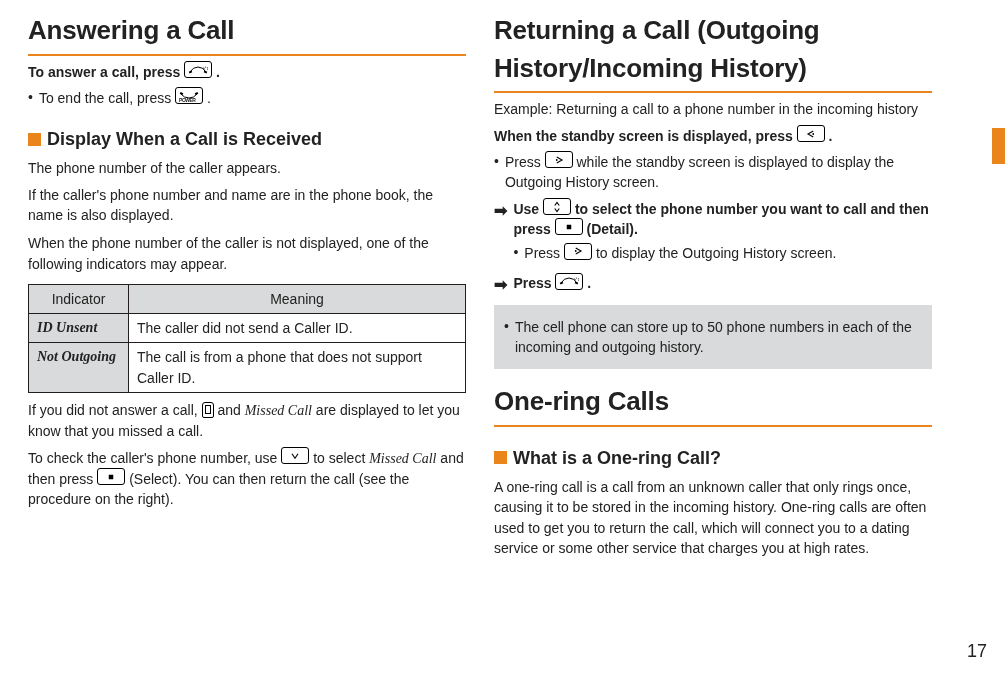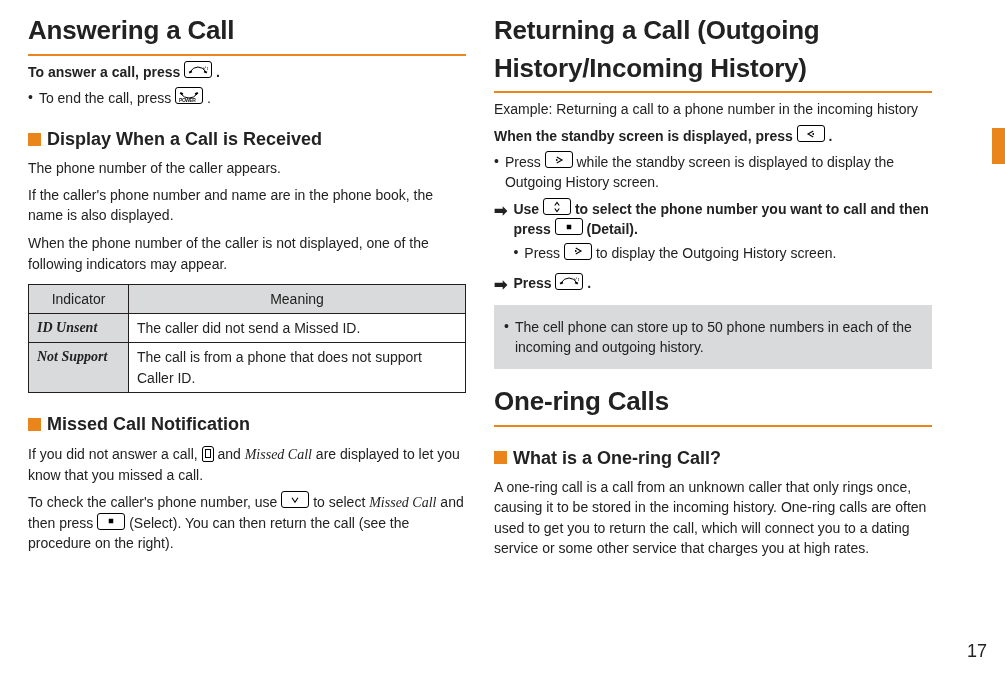--- a/index.html
+++ b/index.html
@@ -184,33 +184,29 @@
     <p style="margin-top:8px">When the phone number of the caller is not displayed, one of the following indicators may appear.</p>
 
     <table class="ind">
       <tbody>
           <tr>
         <th>Indicator</th>
         <th>Meaning</th>
       </tr>
       <tr>
         <td class="first">ID Unsent</td>
-        <td>The caller did not send a Missed ID.</td>
+        <td>The caller did not send a Caller ID.</td>
       </tr>
       <tr>
-        <td class="first">Not Support</td>
+        <td class="first">Not Outgoing</td>
         <td>The call is from a phone that does not support Caller ID.</td>
       </tr>
     </tbody>
       </table>
 
-    <div class="sub-h">
-      <span class="sq"></span>
-      <span>Missed Call Notification</span>
-    </div>
     <p>
       <span>If you did not answer a call, </span>
       <span class="small-icon"></span>
       <span> and </span>
       <span class="serif-it">Missed Call</span>
       <span> are displayed to let you know that you missed a call.</span>
     </p>
     <p style="margin-top:0">
       <span>To check the caller's phone number, use </span>
       <span class="key">

